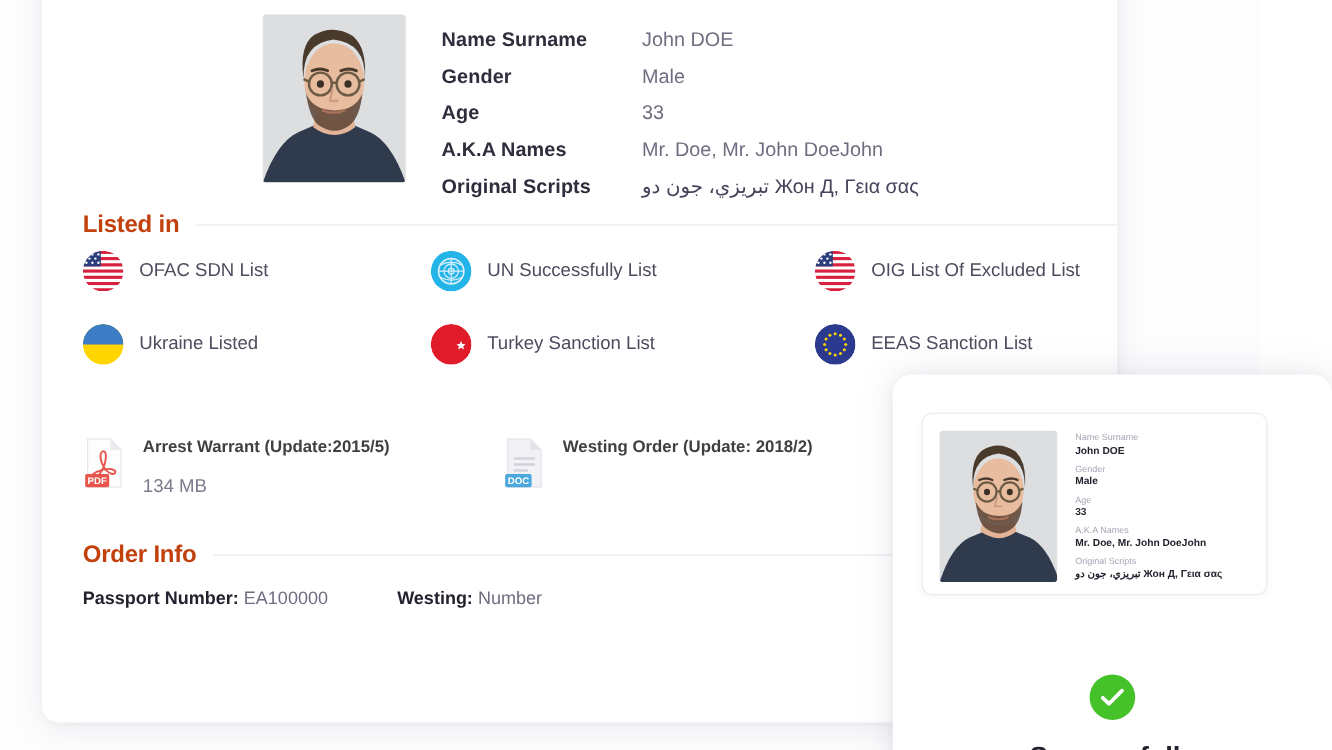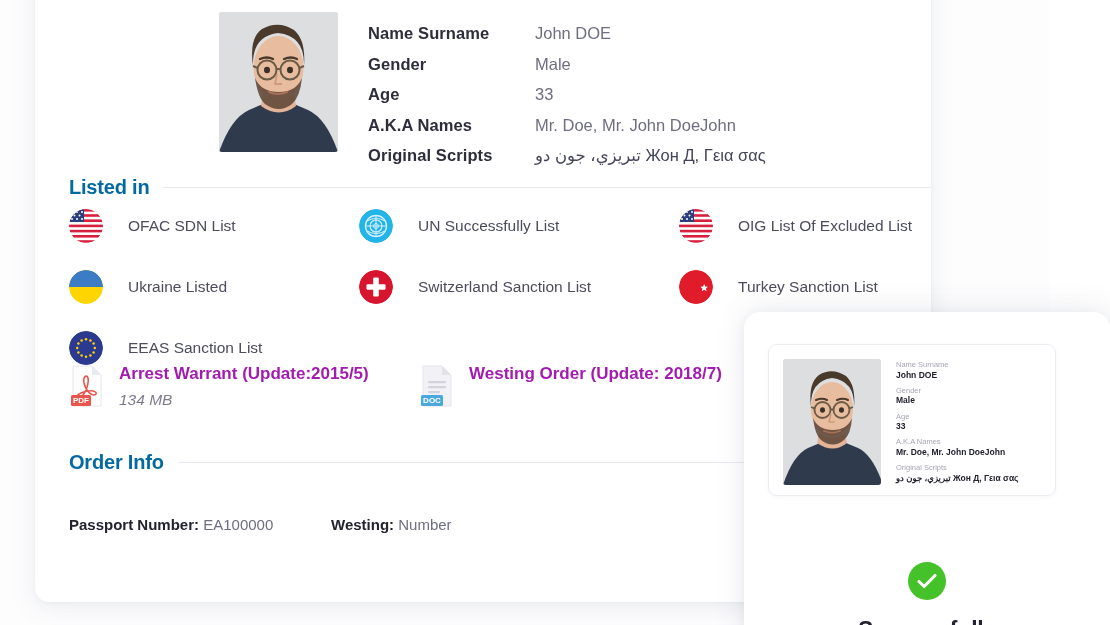--- a/index.html
+++ b/index.html
@@ -36,48 +36,48 @@
   }
   .fvalue { font-size: 16.5px; color: #6e6e80; white-space: nowrap; }
   .fvalue.script { color: #44445a; }
 
   
   .section-head {
     position: absolute; display: flex; align-items: center; gap: 14px;
     width: 862px; left: 34px;
   }
   .section-head h2 {
-    font-size: 20px; font-weight: bold; color: #0369a1; letter-spacing: -.2px;
+    font-size: 20px; font-weight: bold; color: #c2410c; letter-spacing: -.2px;
     white-space: nowrap;
   }
   .section-head .rule { flex: 1; height: 1px; background: #e9e9ef; }
 
   
   .listed-grid {
     position: absolute; left: 34px; top: 255px;
     width: 862px;
     display: grid; grid-template-columns: 290px 320px 1fr;
     row-gap: 27px;
   }
-  .list-item { display: flex; align-items: center; gap: 25px; }
+  .list-item { display: flex; align-items: center; gap: 13px; }
   .flag { width: 34px; height: 34px; border-radius: 50%; flex: none; overflow: hidden; }
   .flag svg { display: block; width: 34px; height: 34px; }
   .list-label { font-size: 15.5px; color: #4c4c5e; white-space: nowrap; }
 
   
   .docs-row { position: absolute; left: 34px; top: 410px; display: flex; }
   .doc-item { display: flex; gap: 14px; align-items: flex-start; }
   .doc-item.d1 { width: 350px; }
   .doc-icon { width: 36px; height: 44px; flex: none; }
   .doc-icon svg { display: block; width: 36px; height: 44px; }
-  .doc-title { font-size: 17px; font-weight: bold; color: #a21caf; margin-bottom: 7px; white-space: nowrap; }
-  .doc-size { font-size: 15.5px; color: #7b7b8c; font-style: italic; }
-
-  
-  .other-row { position: absolute; left: 34px; top: 562px; display: flex; align-items: center; }
+  .doc-title { font-size: 14px; font-weight: bold; color: #404040; margin-bottom: 17px; white-space: nowrap; }
+  .doc-size { font-size: 15.5px; color: #7b7b8c; }
+
+  
+  .other-row { position: absolute; left: 34px; top: 536px; display: flex; align-items: center; }
   .oi { font-size: 15px; white-space: nowrap; }
   .oi .k { font-weight: bold; color: #23232f; }
   .oi .v { color: #6e6e80; }
   .oi.o1 { width: 262px; }
 
   
   .float-panel {
     position: absolute; left: 744px; top: 312px;
     width: 366px; height: 340px;
     background: #ffffff; border-radius: 16px;
@@ -264,30 +264,20 @@
       <div class="list-item">
         <span class="flag">
           <svg viewBox="0 0 34 34">
             <circle cx="17" cy="17" r="17" fill="#ffd500"></circle>
             <path d="M0 17 a17 17 0 0 1 34 0z" fill="#3b7cc4"></path>
           </svg>
         </span>
         <span class="list-label">Ukraine Listed</span>
       </div>
 
-      <div class="list-item">
-        <span class="flag">
-          <svg viewBox="0 0 34 34">
-              <circle cx="17" cy="17" r="17" fill="#d8152f"></circle>
-            <rect x="14.2" y="7.5" width="5.6" height="19" fill="#fff" rx="1"></rect>
-            <rect x="7.5" y="14.2" width="19" height="5.6" fill="#fff" rx="1"></rect>
-          </svg>
-        </span>
-        <span class="list-label">Switzerland Sanction List</span>
-      </div>
 
       <div class="list-item">
         <span class="flag">
           <svg viewBox="0 0 34 34">
               <circle cx="17" cy="17" r="17" fill="#e01b2a"></circle>
             <path d="M19 9 a8 8 0 1 0 0 16 a6.4 6.4 0 1 1 0 -16z" fill="#fff"></path>
             <path d="M25.2 14.1 l1.1 2.5 l2.7 .2 l-2 1.8 l.6 2.6 l-2.4-1.4 l-2.4 1.4 l.6-2.6 l-2-1.8 l2.7-.2z" fill="#fff"></path>
           </svg>
         </span>
         <span class="list-label">Turkey Sanction List</span>
@@ -343,21 +333,21 @@
             <g fill="#d2d2dc">
                 <rect x="9" y="17" width="18" height="2.2" rx="1"></rect>
                 <rect x="9" y="22" width="18" height="2.2" rx="1"></rect>
                 <rect x="9" y="27" width="12" height="2.2" rx="1"></rect>
               </g>
             <rect x="2" y="31" width="22" height="11" rx="1.5" fill="#4aa8dd"></rect>
             <text x="13" y="39.3" font-family="Liberation Sans, sans-serif" font-size="8" font-weight="bold" fill="#ffffff" text-anchor="middle">DOC</text>
           </svg>
         </span>
         <div>
-          <div class="doc-title">Westing Order (Update: 2018/7)</div>
+          <div class="doc-title">Westing Order (Update: 2018/2)</div>
         </div>
       </div>
     </div>
 
     <div class="section-head" style="top:497px">
       <h2>Order Info</h2>
       <div class="rule"></div>
     </div>
 
     <div class="other-row">

